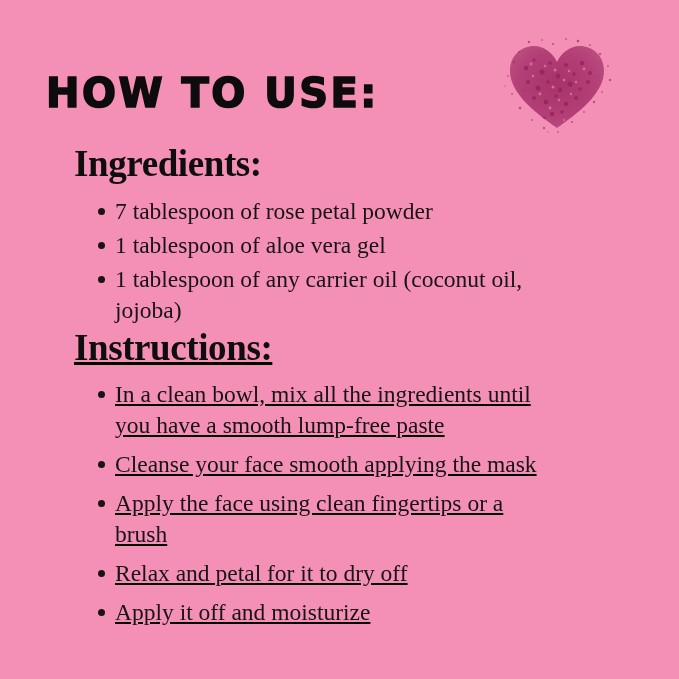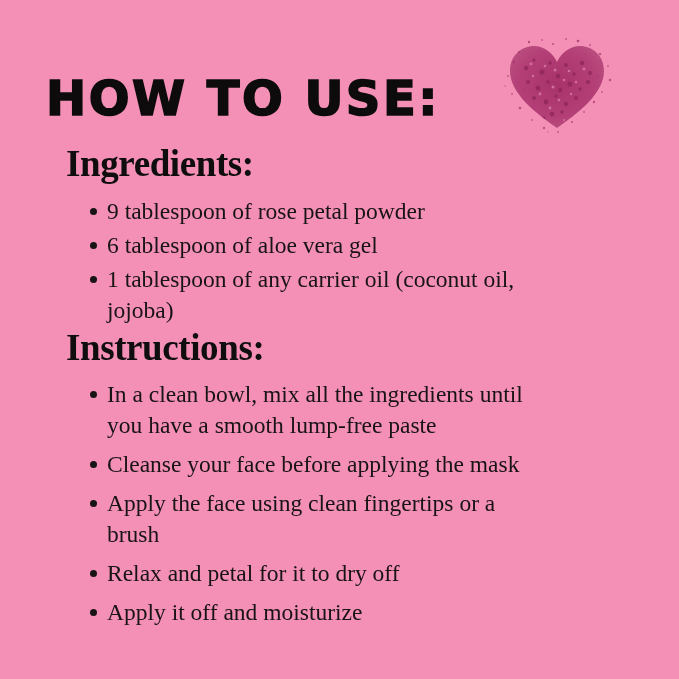--- a/index.html
+++ b/index.html
@@ -20,21 +20,21 @@
     box-sizing: border-box;
   }
 
   
   #title {
     position: absolute;
     left: 46px;
     top: 38px;
     font-family: "DejaVu Sans", sans-serif;
     font-weight: 700;
-    font-size: 48px;
+    font-size: 40px;
     line-height: 56px;
     letter-spacing: 2.5px;
     color: #0d0b0b;
     -webkit-text-stroke: 1.6px #0d0b0b;
     text-transform: uppercase;
     white-space: nowrap;
   }
 
   
   #powder {
@@ -42,25 +42,25 @@
     left: 498px;
     top: 32px;
     width: 118px;
     height: 104px;
   }
   #powder svg { display: block; width: 100%; height: 100%; }
 
   
   .section {
     position: absolute;
-    left: 0;
+    left: 8px;
     width: 575px;
   }
   #section-ingredients { top: 141px; }
-  #section-instructions { top: 325px; }
+  #section-instructions { top: 325px; text-decoration: underline; }
 
   .section-heading {
     margin: 0 0 4px 66px;
     font-family: "Liberation Serif", serif;
     font-weight: 700;
     font-size: 37px;
     line-height: 45px;
     letter-spacing: -0.4px;
     color: #100d0e;
   }
@@ -189,43 +189,43 @@
         <circle cx="88" cy="22" r="0.8" opacity="0.5"></circle>
       </g>
     </svg>
   </div>
 
   <section class="section" id="section-ingredients">
     <h2 class="section-heading">Ingredients:</h2>
     <ul class="bullet-list" id="list-ingredients">
       <li class="bullet-item">
         <span class="dot"></span>
-        <span>9 tablespoon of rose petal powder</span>
-      </li>
-      <li class="bullet-item">
-        <span class="dot"></span>
-        <span>6 tablespoon of aloe vera gel</span>
+        <span>7 tablespoon of rose petal powder</span>
+      </li>
+      <li class="bullet-item">
+        <span class="dot"></span>
+        <span>1 tablespoon of aloe vera gel</span>
       </li>
       <li class="bullet-item">
         <span class="dot"></span>
         <span>1 tablespoon of any carrier oil (coconut oil, jojoba)</span>
       </li>
     </ul>
   </section>
 
   <section class="section" id="section-instructions">
     <h2 class="section-heading">Instructions:</h2>
     <ul class="bullet-list" id="list-instructions">
       <li class="bullet-item wrap-two">
         <span class="dot"></span>
         <span>In a clean bowl, mix all the ingredients until you have a smooth lump-free paste</span>
       </li>
       <li class="bullet-item">
         <span class="dot"></span>
-        <span>Cleanse your face before applying the mask</span>
+        <span>Cleanse your face smooth applying the mask</span>
       </li>
       <li class="bullet-item wrap-two">
         <span class="dot"></span>
         <span>Apply the face using clean fingertips or a brush</span>
       </li>
       <li class="bullet-item">
         <span class="dot"></span>
         <span>Relax and petal for it to dry off</span>
       </li>
       <li class="bullet-item">

